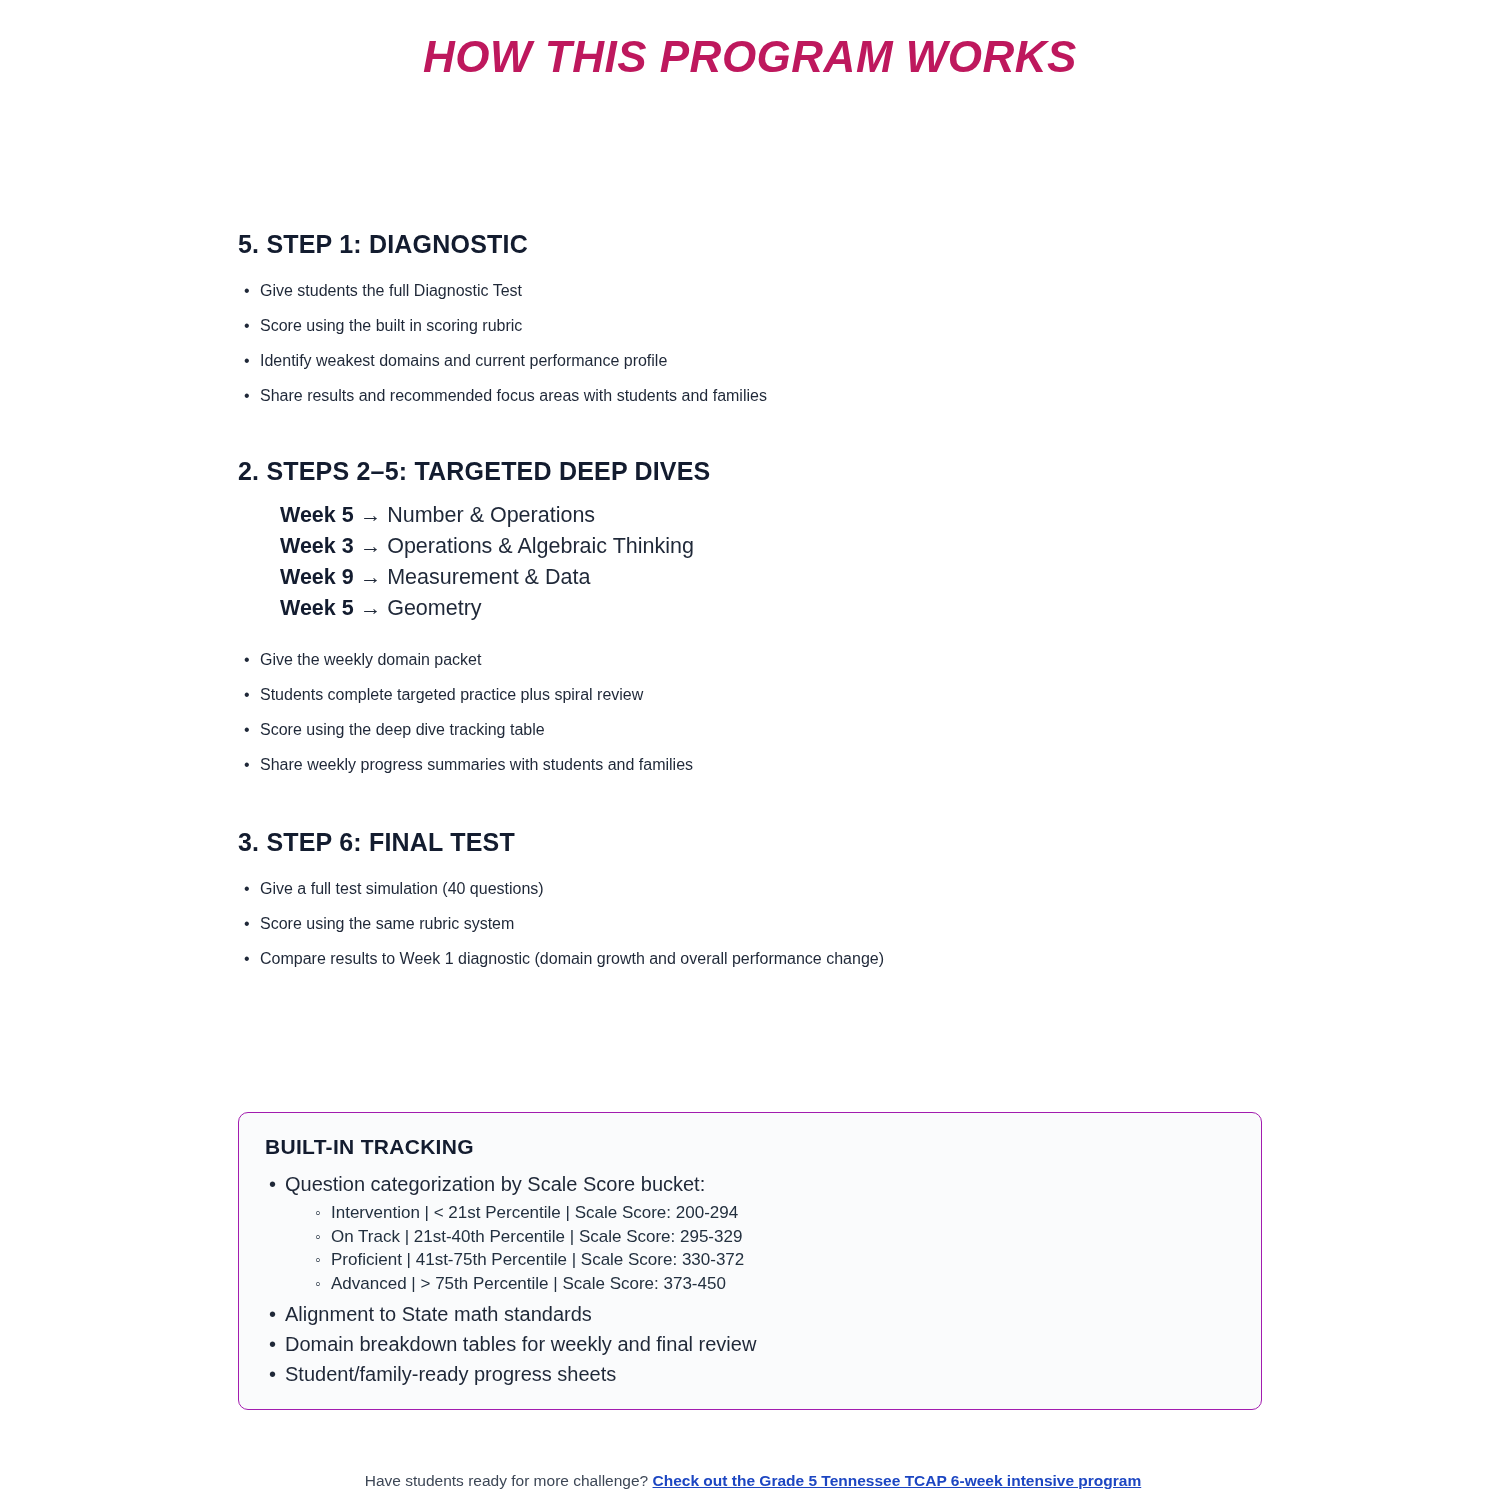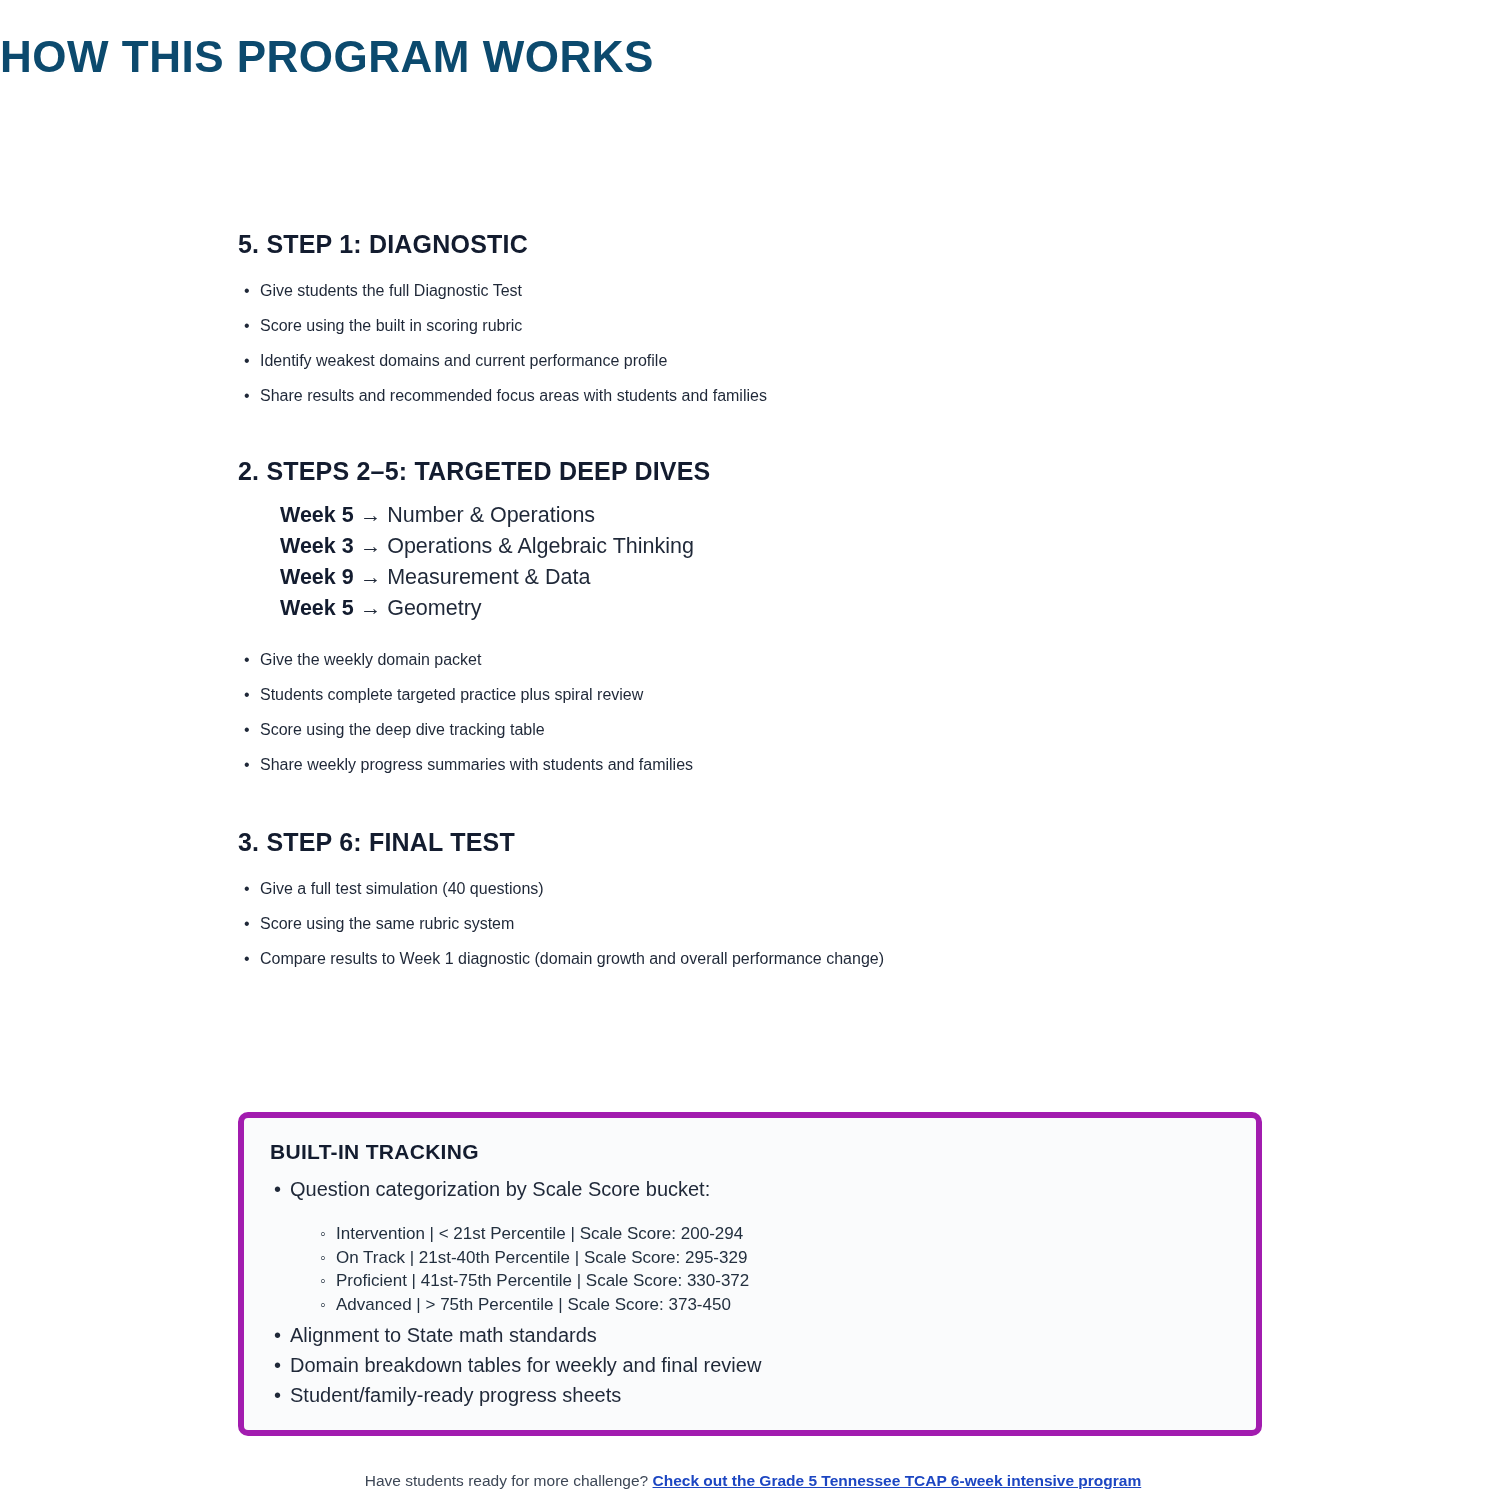--- a/index.html
+++ b/index.html
@@ -15,27 +15,28 @@
     position: relative;
     overflow: hidden;
   }
   .page {
     width: 1500px;
     height: 1500px;
     position: relative;
     box-sizing: border-box;
   }
   .doc-title {
-    text-align: left;
+    text-align: center;
     font-size: 44px;
     font-weight: bold;
     letter-spacing: 0.5px;
-    color: #0c4a6e;
+    color: #be185d;
     margin: 18px 0 0 0;
     padding-top: 14px;
+    font-style: italic;
   }
   .content {
     padding: 0 238px;
     box-sizing: border-box;
   }
   .section {
     margin-top: 0;
   }
   .section-heading {
     font-size: 25px;
@@ -85,21 +86,21 @@
   .weeks li .arrow {
     color: #1f2838;
   }
 
   .tracking-box {
     position: absolute;
     left: 238px;
     top: 1094px;
     width: 1024px;
     box-sizing: border-box;
-    border: 6px solid #a21caf;
+    border: 1px solid #a21caf;
     border-radius: 10px;
     background: #fafbfc;
     padding: 22px 26px 20px 26px;
   }
   .tracking-title {
     font-size: 21px;
     font-weight: bold;
     color: #131c2f;
     margin: 0 0 10px 0;
     letter-spacing: 0.3px;
@@ -117,21 +118,21 @@
     position: relative;
   }
   .tracking-list > li::before {
     content: "•";
     position: absolute;
     left: 4px;
     top: 0;
   }
   .sub-list {
     list-style: none;
-    margin: 18px 0 4px 0;
+    margin: 2px 0 4px 0;
     padding: 0;
   }
   .sub-list li {
     font-size: 17px;
     line-height: 23.5px;
     color: #23303f;
     padding-left: 46px;
     position: relative;
   }
   .sub-list li::before {

